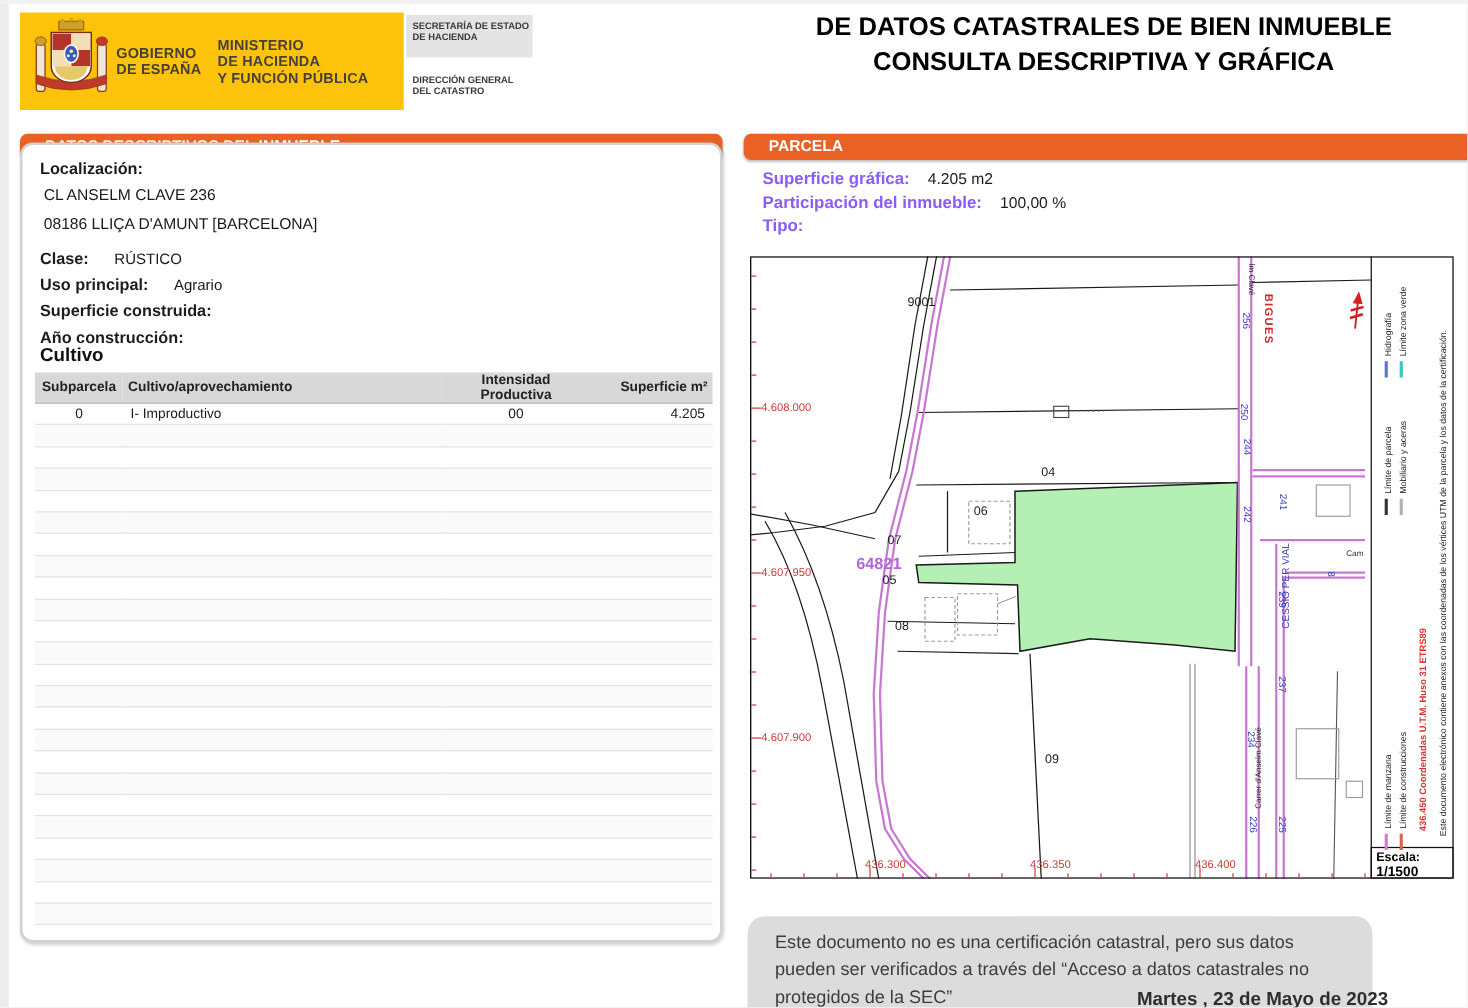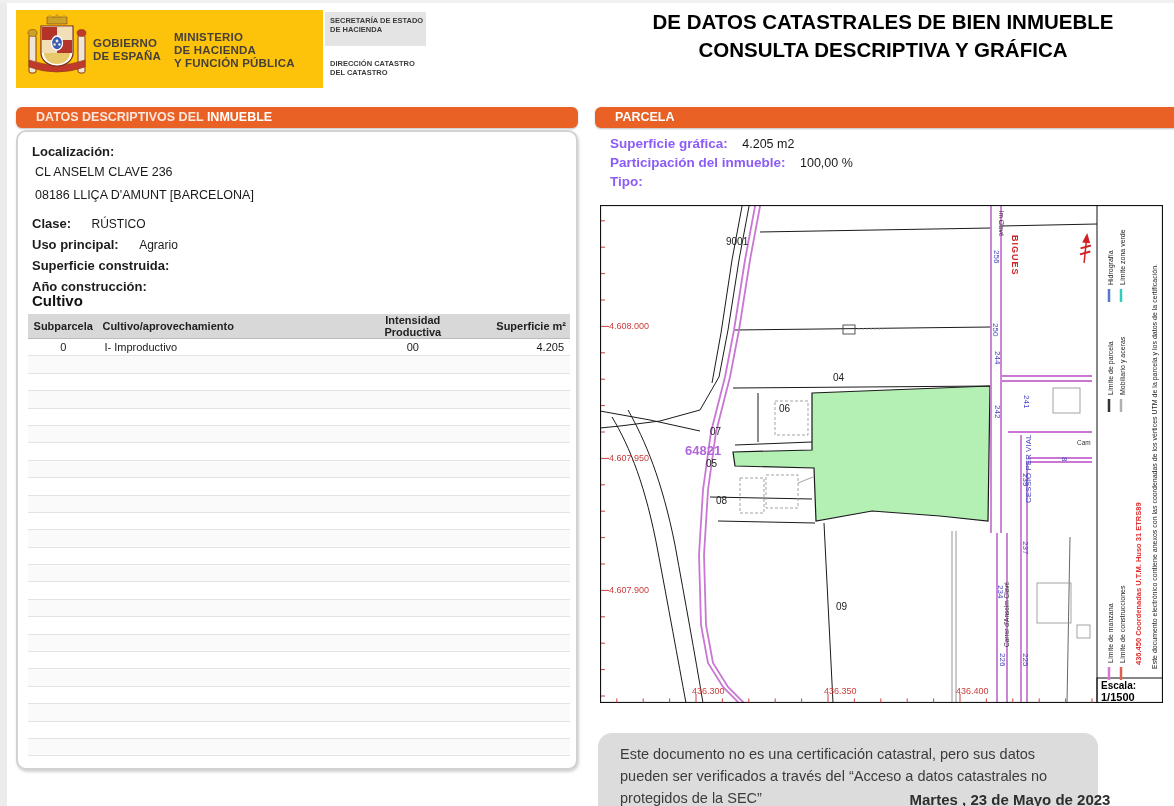--- a/index.html
+++ b/index.html
@@ -25,21 +25,21 @@
 
   
   .bar{position:absolute;height:21px;background:#E96124;border-radius:6px;color:#fff;
     font-size:12.5px;font-weight:bold;line-height:21px;padding-left:20px;box-sizing:border-box;
     box-shadow:0 1px 2px rgba(0,0,0,.25);}
   .bar .dim{color:rgba(255,255,255,.85);}
   #left-bar{left:16px;top:107px;width:562px;}
   #parcela-bar{left:595px;top:107px;width:680px;}
 
   
-  #left-box{position:absolute;left:16px;top:130px;width:562px;height:640px;background:#fff;
+  #left-box{position:absolute;left:16px;top:114px;width:562px;height:640px;background:#fff;
     border:2px solid #d2d2d2;border-radius:10px;box-shadow:1px 2px 3px rgba(0,0,0,.18);
     box-sizing:border-box;overflow:hidden;}
   .fld{position:absolute;left:14px;white-space:nowrap;}
   .flabel{font-weight:bold;font-size:13px;color:#1c1c1c;}
   .fvalue{font-size:12px;color:#1a1a1a;margin-left:16px;}
   .addr{position:absolute;left:17px;font-size:12.5px;color:#1a1a1a;}
   #cultivo-title{position:absolute;left:14px;top:160px;font-weight:bold;font-size:15px;color:#111;}
   #cultivo-table{position:absolute;left:10px;top:182px;width:542px;border-collapse:collapse;font-size:11px;}
   #cultivo-table th{background:#d8d8d8;font-weight:bold;height:14px;padding:0 4px;border-bottom:1px solid #bbb;color:#222;}
   #cultivo-table td{height:16.4px;padding:0 6px;border-bottom:1px solid #e3e3e3;color:#1a1a1a;}
@@ -112,21 +112,21 @@
       <div>MINISTERIO</div>
         <div>DE HACIENDA</div>
         <div>Y FUNCIÓN PÚBLICA</div>
     </div>
   </div>
   <div id="secretaria-box">
     <div>SECRETARÍA DE ESTADO</div>
       <div>DE HACIENDA</div>
   </div>
   <div id="direccion">
-    <div>DIRECCIÓN CATASTRO</div>
+    <div>DIRECCIÓN GENERAL</div>
       <div>DEL CATASTRO</div>
   </div>
 
   <div id="title-block">
     <div class="title-line">DE DATOS CATASTRALES DE BIEN INMUEBLE</div>
     <div class="title-line">CONSULTA DESCRIPTIVA Y GRÁFICA</div>
   </div>
 
   <div id="left-bar" class="bar">
     <span class="dim">DATOS DESCRIPTIVOS DEL </span><span>INMUEBLE</span>

